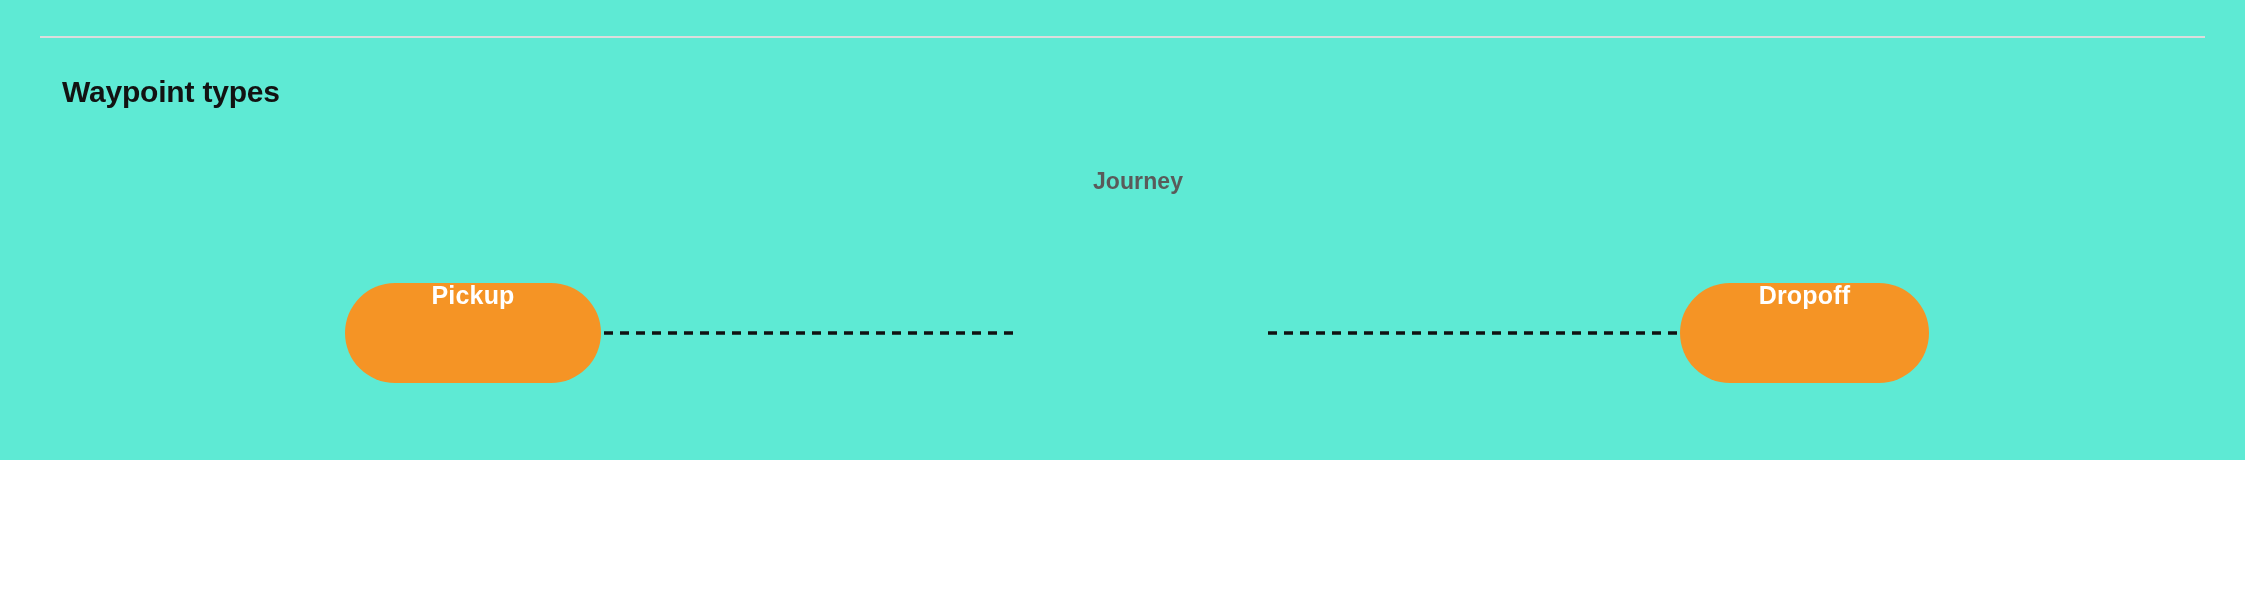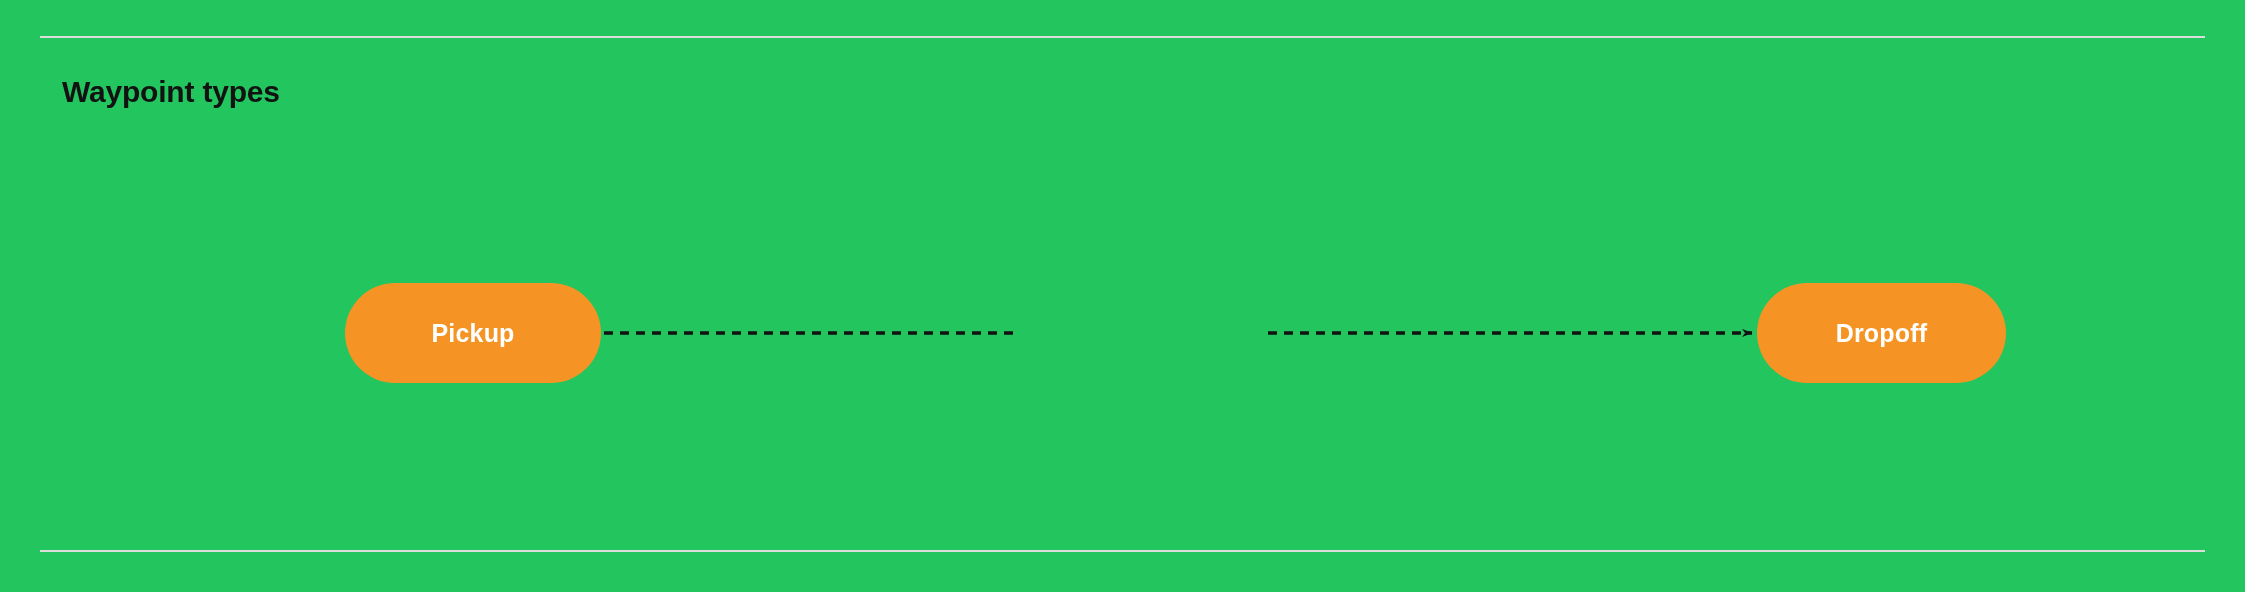--- a/index.html
+++ b/index.html
@@ -8,22 +8,22 @@
     padding: 0;
     background: #ffffff;
   }
   body {
     font-family: "Liberation Sans", sans-serif;
     -webkit-font-smoothing: antialiased;
   }
   #page {
     position: relative;
     width: 2245px;
-    height: 592px;
-    background: #22c55e;
+    height: 460px;
+    background: #5eead4;
     overflow: hidden;
   }
 
   
   .divider {
     position: absolute;
     left: 40px;
     width: 2165px;
     height: 2px;
     background: #dcdcdc;
@@ -66,41 +66,41 @@
     white-space: nowrap;
   }
 
   
   .node {
     position: absolute;
     top: 283px;
     height: 100px;
     border-radius: 50px;
     display: flex;
-    align-items: center;
+    align-items: flex-start;
     justify-content: center;
     box-sizing: border-box;
     font-size: 25px;
     white-space: nowrap;
   }
   .node-label {
     line-height: 1;
     letter-spacing: 0.2px;
   }
 
   #node-pickup {
     left: 345px;
     width: 256px;
     background: #f59425;
     color: #ffffff;
   }
   #node-pickup .node-label { font-weight: bold; }
 
   #node-dropoff {
-    left: 1757px;
+    left: 1680px;
     width: 249px;
     background: #f59425;
     color: #ffffff;
   }
   #node-dropoff .node-label { font-weight: bold; }
 
   #node-intermediate {
     left: 1017px;
     width: 246px;
     background: #ffffff;
@@ -123,20 +123,21 @@
 <body>
 
 <div id="page">
 
   <div class="divider" id="divider-top"></div>
 
   <div id="section-title">Waypoint types</div>
 
   <div id="diagram">
 
+    <div id="journey-label">Journey</div>
 
     <svg id="connectors" width="2245" height="592" viewBox="0 0 2245 592" xmlns="http://www.w3.org/2000/svg">
       <defs>
         <marker id="arrowhead" markerWidth="11" markerHeight="9" refX="10" refY="4.5" orient="auto" markerUnits="userSpaceOnUse">
           <path d="M0,0.4 L10.5,4.5 L0,8.6 L3.1,4.5 Z" fill="#111111"></path>
         </marker>
       </defs>
       <line x1="604" y1="333" x2="1014" y2="333" stroke="#111111" stroke-width="3.4" stroke-dasharray="9 7" stroke-linecap="butt"></line>
       <line x1="1268" y1="333" x2="1752" y2="333" stroke="#111111" stroke-width="3.4" stroke-dasharray="9 7" stroke-linecap="butt" marker-end="url(#arrowhead)"></line>
     </svg>

